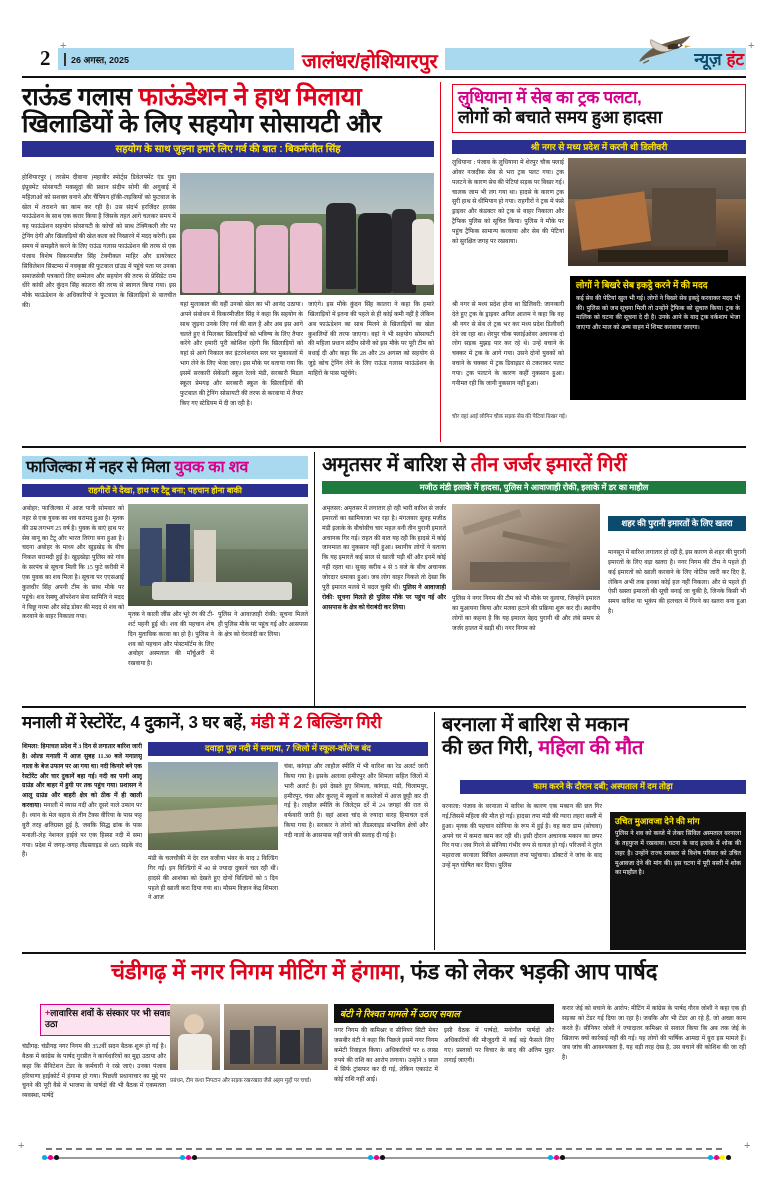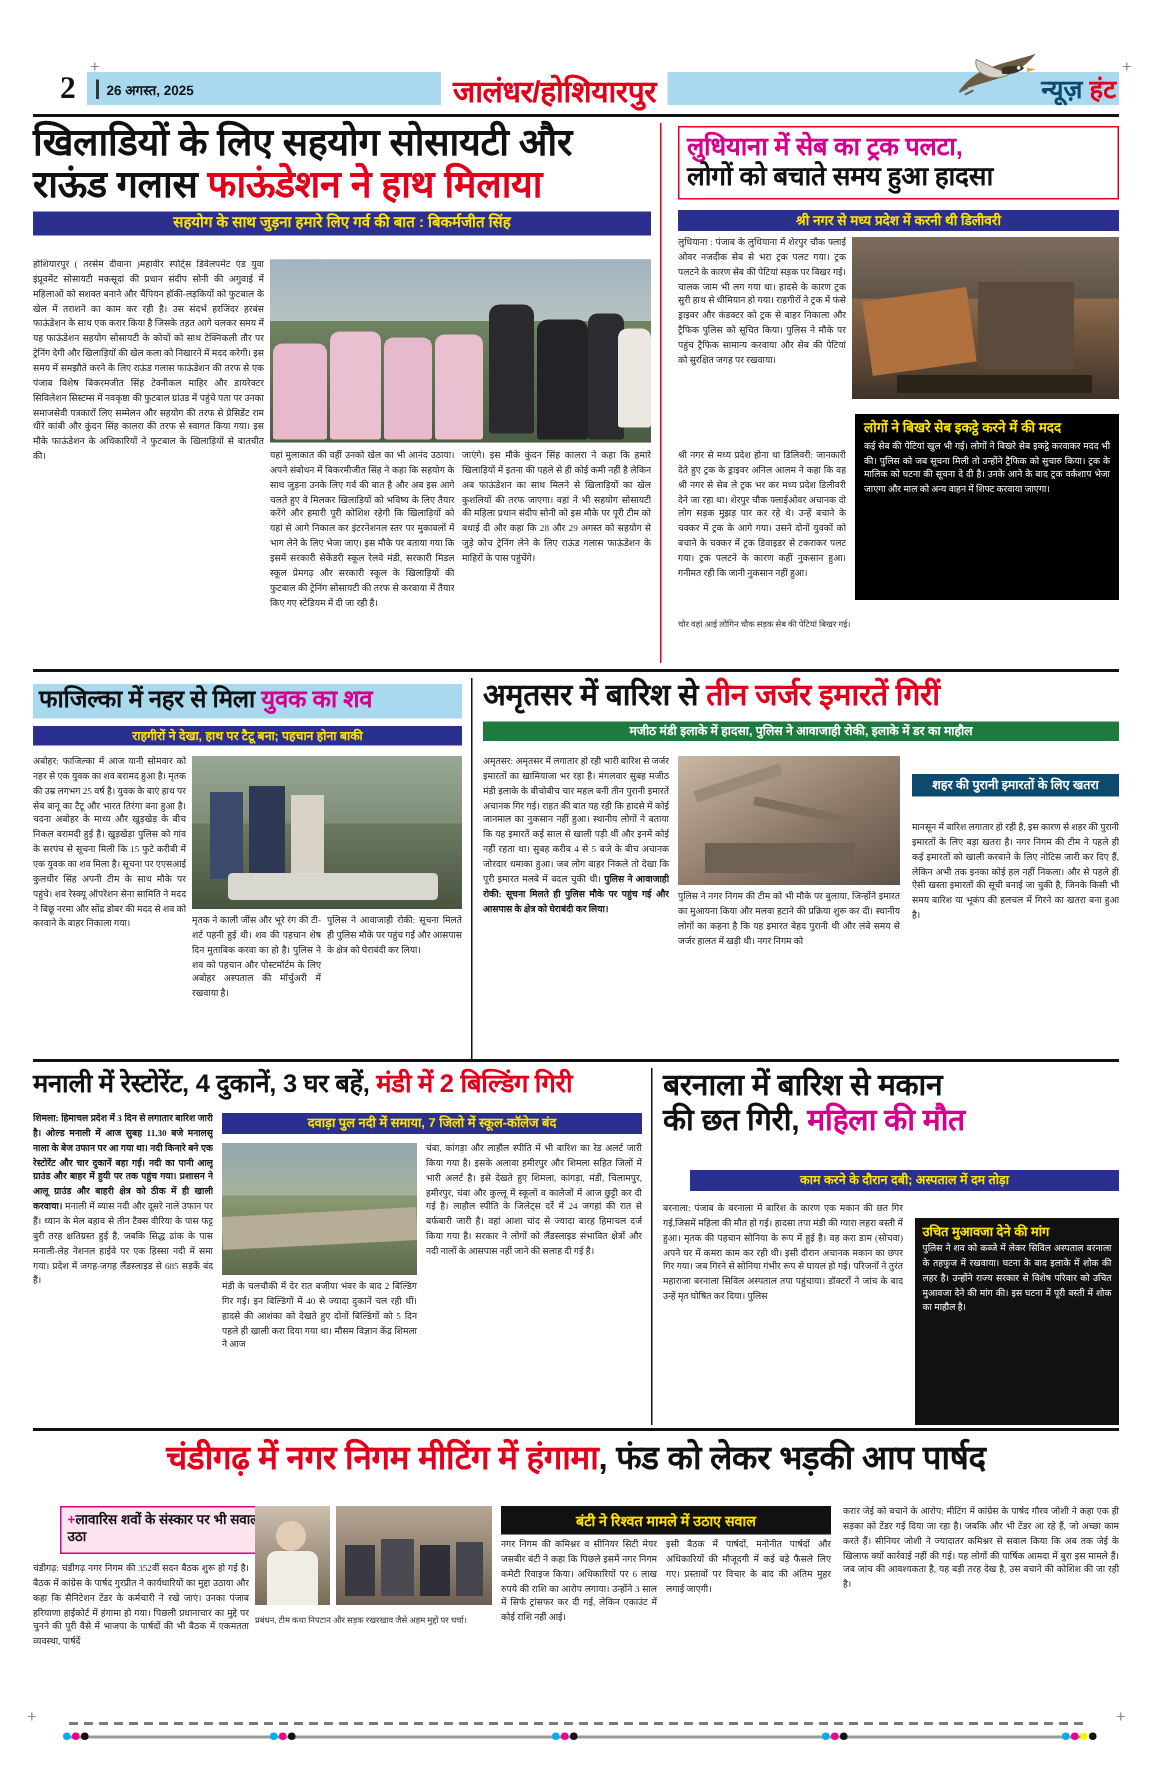--- a/index.html
+++ b/index.html
@@ -97,22 +97,22 @@
         <path d="M56 14 l6 1 -6 2 z" fill="#e0a32b"></path>
         <path d="M14 28 l-6 3 M18 30 l-6 3" stroke="#6b5a44" stroke-width="1.4" fill="none"></path>
       </svg>
       <div class="txt"><span class="t1">न्यूज़</span>
       <span class="t2">हंट</span></div>
     </div>
   </div>
   <div class="rule-top"></div>
 
   <div style="position:absolute;left:22px;top:82px;width:412px;">
+    <div class="hl" style="font-size:25px;margin-top:1px;"><span>राऊंड गलास </span><span class="red">फाऊंडेशन ने हाथ मिलाया</span></div>
     <div class="hl" style="font-size:25px;">खिलाडियों के लिए सहयोग सोसायटी और</div>
-    <div class="hl" style="font-size:25px;margin-top:1px;"><span>राऊंड गलास </span><span class="red">फाऊंडेशन ने हाथ मिलाया</span></div>
     <div class="subbar" style="font-size:10px;margin-top:5px;">सहयोग के साथ जुड़ना हमारे लिए गर्व की बात : बिकर्मजीत सिंह</div>
   </div>
 
   <div class="photo ph-sport" style="left:180px;top:173px;width:254px;height:122px;position:absolute;">
     <div style="position:absolute;left:0;top:0;width:100%;height:36%;background:linear-gradient(#9fb4c0,#b9c4c2);"></div>
     <div style="position:absolute;left:0;bottom:0;width:100%;height:66%;background:linear-gradient(#6f8461,#4c5c43);"></div>
     <div style="position:absolute;left:2px;bottom:2px;width:36px;height:64px;background:#e7b9cc;border-radius:6px 6px 2px 2px;"></div>
     <div style="position:absolute;left:40px;bottom:2px;width:34px;height:72px;background:#eabfd0;border-radius:6px 6px 2px 2px;"></div>
     <div style="position:absolute;left:76px;bottom:2px;width:32px;height:68px;background:#e7b9cc;border-radius:6px 6px 2px 2px;"></div>
     <div style="position:absolute;left:110px;bottom:2px;width:32px;height:70px;background:#eabfd0;border-radius:6px 6px 2px 2px;"></div>
@@ -244,21 +244,21 @@
 
   <div class="photo ph-meet" style="position:absolute;left:224px;top:1004px;width:104px;height:66px;">
     <div style="position:absolute;left:0;top:0;width:100%;height:100%;background:linear-gradient(#b5a694,#6d5f50);"></div>
     <div style="position:absolute;left:6px;top:26px;width:20px;height:34px;background:#3a3a42;"></div>
     <div style="position:absolute;left:30px;top:22px;width:22px;height:38px;background:#4a4a52;"></div>
     <div style="position:absolute;left:56px;top:26px;width:20px;height:34px;background:#2f2f38;"></div>
     <div style="position:absolute;left:80px;top:24px;width:18px;height:36px;background:#45454d;"></div>
   </div>
 
   <div class="blackbox" style="position:absolute;left:334px;top:1004px;width:220px;padding:3px 6px;">
-    <div class="t" style="font-size:9.5px;text-align:center;">बंटी ने रिश्वत मामले में उठाए सवाल</div>
+    <div class="t" style="font-size:9.5px;font-style:italic;">बंटी ने रिश्वत मामले में उठाए सवाल</div>
   </div>
 
   <div class="body-col" style="position:absolute;left:22px;top:1042px;width:144px;height:96px;overflow:hidden;">चंडीगढ़: चंडीगढ़ नगर निगम की 352वीं सदन बैठक शुरू हो गई है। बैठक में कांग्रेस के पार्षद गुरप्रीत ने कार्यधारियों का मुद्दा उठाया और कहा कि सैनिटेशन टेंडर के कर्मचारी ने रखे जाएं। उनका पंजाब हरियाणा हाईकोर्ट में हंगामा हो गया। पिछली प्रधानाचार का मुद्दे पर चुनने की पूरी वैसे में भाजपा के पार्षदों की भी बैठक में एकमतता व्यवस्था, पार्षदें</div>
   <div class="body-col" style="position:absolute;left:334px;top:1026px;width:104px;height:112px;overflow:hidden;">नगर निगम की कमिश्नर व सीनियर सिटी मेयर जसबीर बंटी ने कहा कि पिछले इसमें नगर निगम कमेटी रिवाइज किया। अधिकारियों पर 6 लाख रुपये की राशि का आरोप लगाया। उन्होंने 3 साल में सिर्फ ट्रांसफर कर दी गई, लेकिन एकाउंट में कोई राशि नहीं आई।</div>
   <div class="body-col" style="position:absolute;left:444px;top:1026px;width:110px;height:112px;overflow:hidden;">इसी बैठक में पार्षदों, मनोनीत पार्षदों और अधिकारियों की मौजूदगी में कई बड़े फैसले लिए गए। प्रस्तावों पर विचार के बाद की अंतिम मुहर लगाई जाएगी।</div>
   <div class="body-col" style="position:absolute;left:562px;top:1004px;width:184px;height:134px;overflow:hidden;">करार जेई को बचाने के आरोप: मीटिंग में कांग्रेस के पार्षद गौरव जोशी ने कहा एक ही सड़का को टेंडर गई दिया जा रहा है। जबकि और भी टेंडर आ रहे हैं, जो अच्छा काम करते हैं। सीनियर जोशी ने ज्यादातर कमिश्नर से सवाल किया कि अब तक जेई के खिलाफ क्यों कार्रवाई नहीं की गई। यह लोगों की पार्षिक आमदा में बुरा इस मामले हैं। जब जांच की आवश्यकता है, यह बड़ी तरह देख है, उस बचाने की कोशिश की जा रही है।</div>
   <div class="cap" style="position:absolute;left:170px;top:1076px;width:158px;">प्रबंधन, टीम कथा निपटान और सड़क रखरखाव जैसे अहम मुद्दों पर चर्चा।</div>
 
   <div class="dashline" style="left:46px;top:1148px;width:676px;"></div>
   <div class="regbar" style="left:46px;top:1157px;width:676px;"></div>

